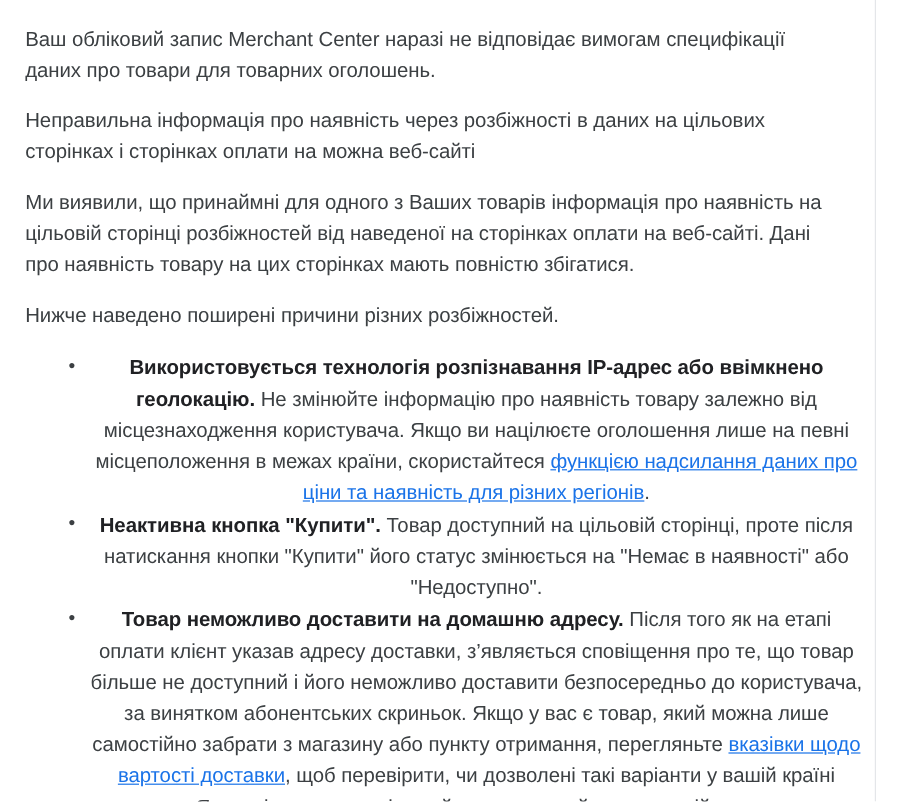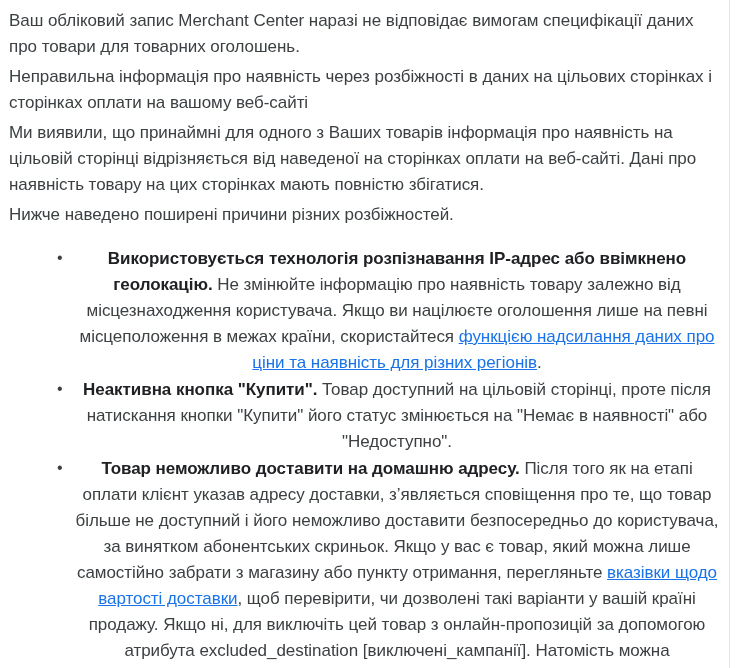--- a/index.html
+++ b/index.html
@@ -30,21 +30,21 @@
   }
 
   #page {
     position: absolute;
     top: 4px;
     left: 5px;
     width: 716px;
   }
 
   .para {
-    margin: 4px;
+    margin: 16px;
     padding: 0;
     line-height: 26px;
     letter-spacing: -0.05px;
   }
 
   #intro-block {
     margin-bottom: 0;
   }
 
   .list {
@@ -86,22 +86,22 @@
 </style>
 </head>
 <body>
 
 <div id="right-rule"></div>
 
 <div id="page">
 
   <div id="intro-block">
     <p class="para">Ваш обліковий запис Merchant Center наразі не відповідає вимогам специфікації даних про товари для товарних оголошень.</p>
-    <p class="para">Неправильна інформація про наявність через розбіжності в даних на цільових сторінках і сторінках оплати на вашому веб-сайті</p>
-    <p class="para">Ми виявили, що принаймні для одного з Ваших товарів інформація про наявність на цільовій сторінці відрізняється від наведеної на сторінках оплати на веб-сайті. Дані про наявність товару на цих сторінках мають повністю збігатися.</p>
+    <p class="para">Неправильна інформація про наявність через розбіжності в даних на цільових сторінках і сторінках оплати на можна веб-сайті</p>
+    <p class="para">Ми виявили, що принаймні для одного з Ваших товарів інформація про наявність на цільовій сторінці розбіжностей від наведеної на сторінках оплати на веб-сайті. Дані про наявність товару на цих сторінках мають повністю збігатися.</p>
     <p class="para">Нижче наведено поширені причини різних розбіжностей.</p>
   </div>
 
   <ul class="list">
 
     <li class="list-item">
       <span class="lead">Використовується технологія розпізнавання IP-адрес або ввімкнено геолокацію.</span><span> Не змінюйте інформацію про наявність товару залежно від місцезнаходження користувача. Якщо ви націлюєте оголошення лише на певні місцеположення в межах країни, скористайтеся </span><a class="link" href="#">функцією надсилання даних про ціни та наявність для різних регіонів</a><span>.</span>
     </li>
 
     <li class="list-item">

